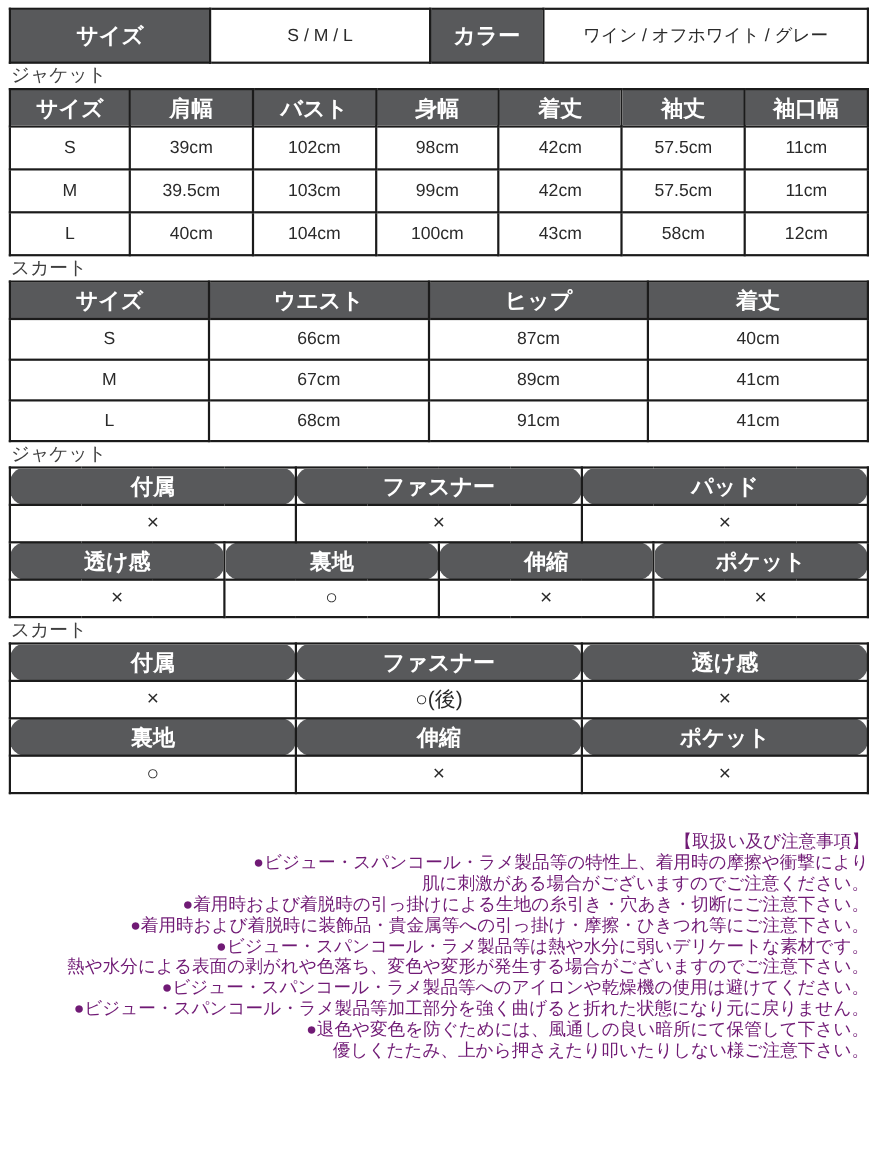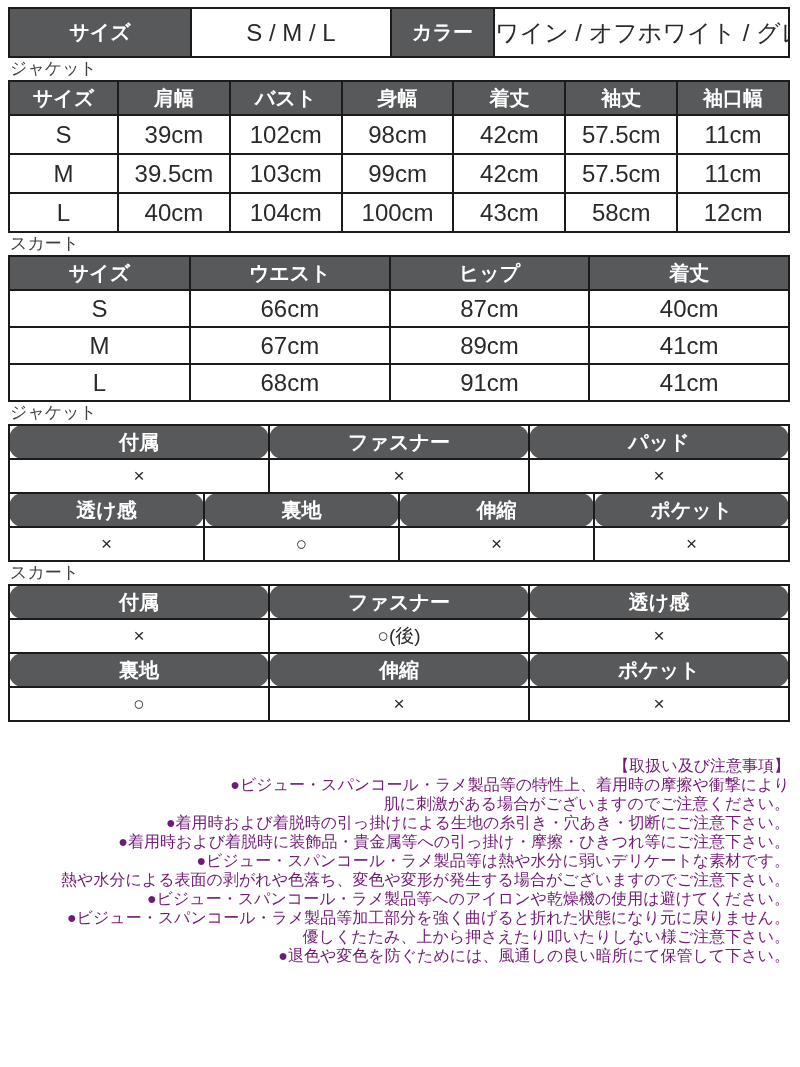--- a/index.html
+++ b/index.html
@@ -22,21 +22,21 @@
     vertical-align: middle;
     overflow: hidden;
     white-space: nowrap;
   }
   .hd, th.hd {
     background: #58595b;
     color: #ffffff;
     font-size: 20px;
     font-weight: bold;
   }
-  .val { font-size: 24px; color: #2a2a2a; font-weight: normal; }
+  .val { font-size: 16px; color: #2a2a2a; font-weight: normal; }
 
   .info tr td { height: 49px; }
 
   .jsize tr.hrow th { height: 34px; }
   .jsize tr.drow td { height: 39px; }
   .ssize tr.hrow th { height: 34px; }
   .ssize tr.drow td { height: 37px; }
   .spec tr td { height: 34px; border-radius: 14px; }
   .spec .val { font-size: 19px; }
 
@@ -244,17 +244,17 @@
   <div class="notes">
     <div>【取扱い及び注意事項】</div>
     <div>●ビジュー・スパンコール・ラメ製品等の特性上、着用時の摩擦や衝撃により</div>
     <div>肌に刺激がある場合がございますのでご注意ください。</div>
     <div>●着用時および着脱時の引っ掛けによる生地の糸引き・穴あき・切断にご注意下さい。</div>
     <div>●着用時および着脱時に装飾品・貴金属等への引っ掛け・摩擦・ひきつれ等にご注意下さい。</div>
     <div>●ビジュー・スパンコール・ラメ製品等は熱や水分に弱いデリケートな素材です。</div>
     <div>熱や水分による表面の剥がれや色落ち、変色や変形が発生する場合がございますのでご注意下さい。</div>
     <div>●ビジュー・スパンコール・ラメ製品等へのアイロンや乾燥機の使用は避けてください。</div>
     <div>●ビジュー・スパンコール・ラメ製品等加工部分を強く曲げると折れた状態になり元に戻りません。</div>
+    <div>●退色や変色を防ぐためには、風通しの良い暗所にて保管して下さい。</div>
     <div>優しくたたみ、上から押さえたり叩いたりしない様ご注意下さい。</div>
-    <div>●退色や変色を防ぐためには、風通しの良い暗所にて保管して下さい。</div>
   </div>
 
 </div>
 
 </body></html>

